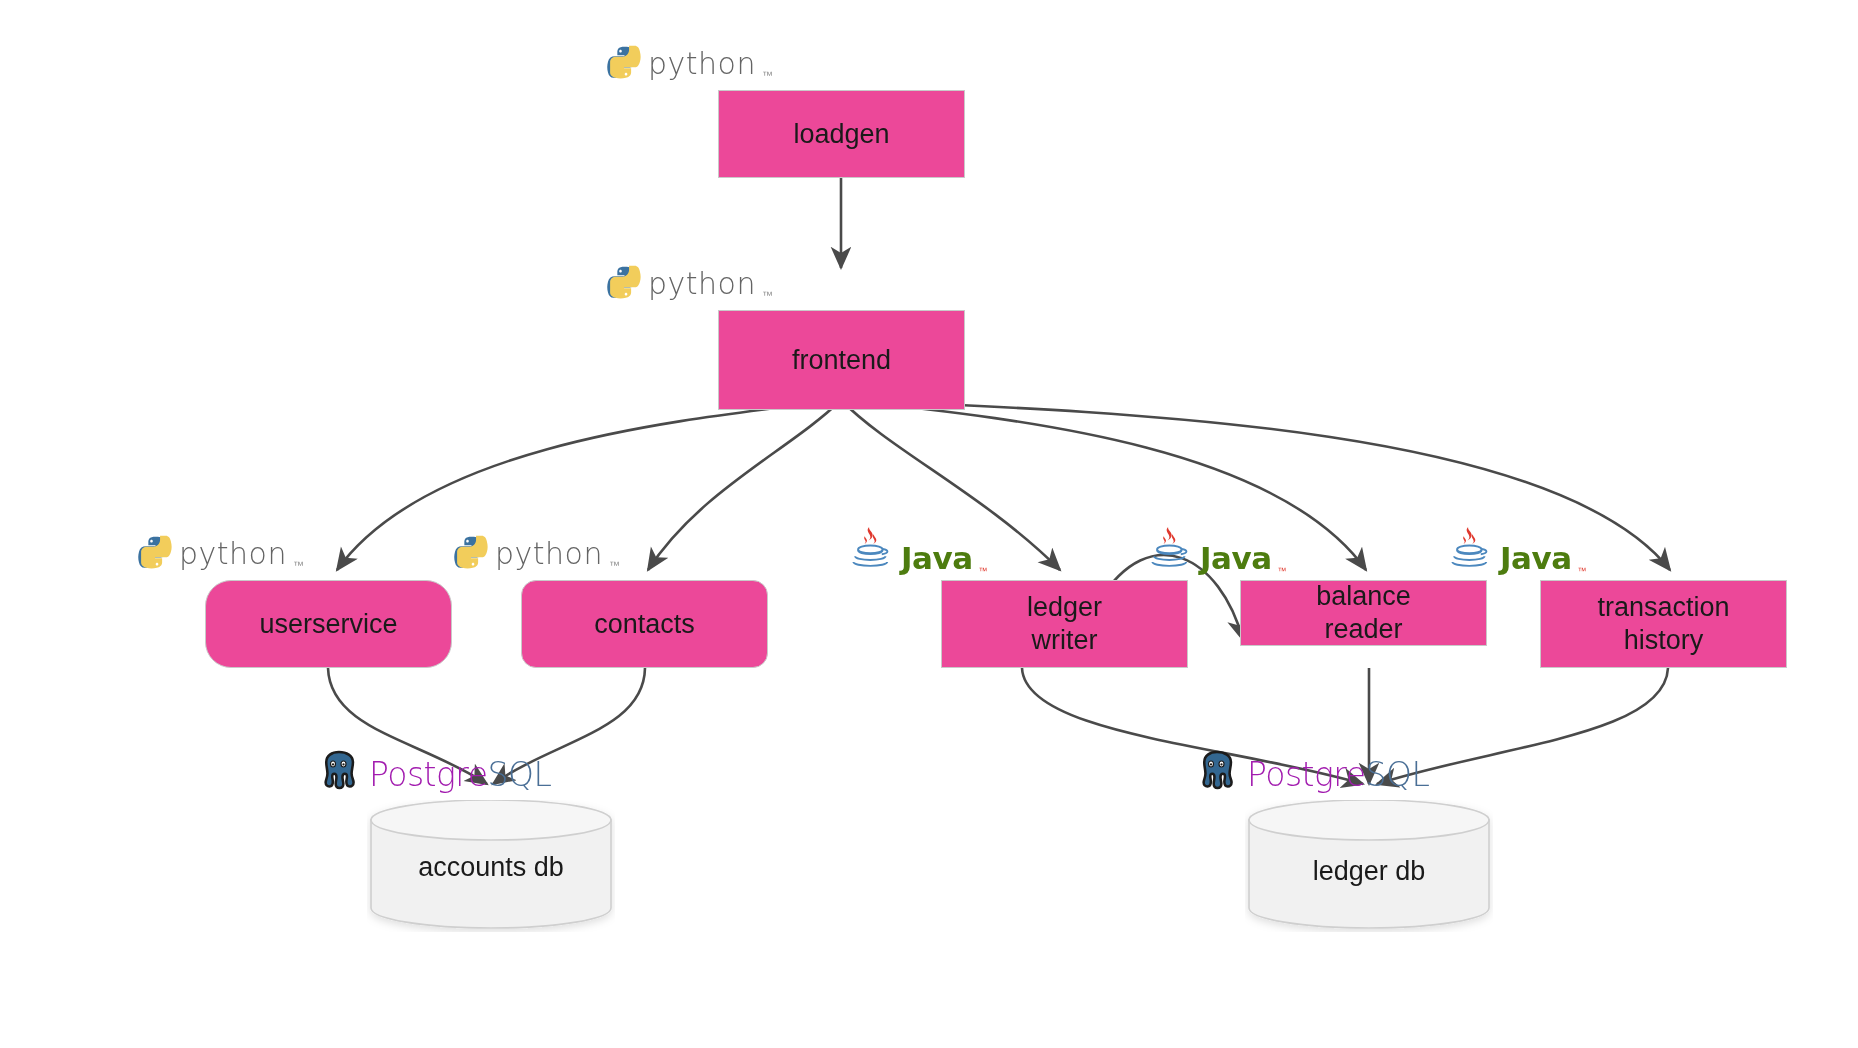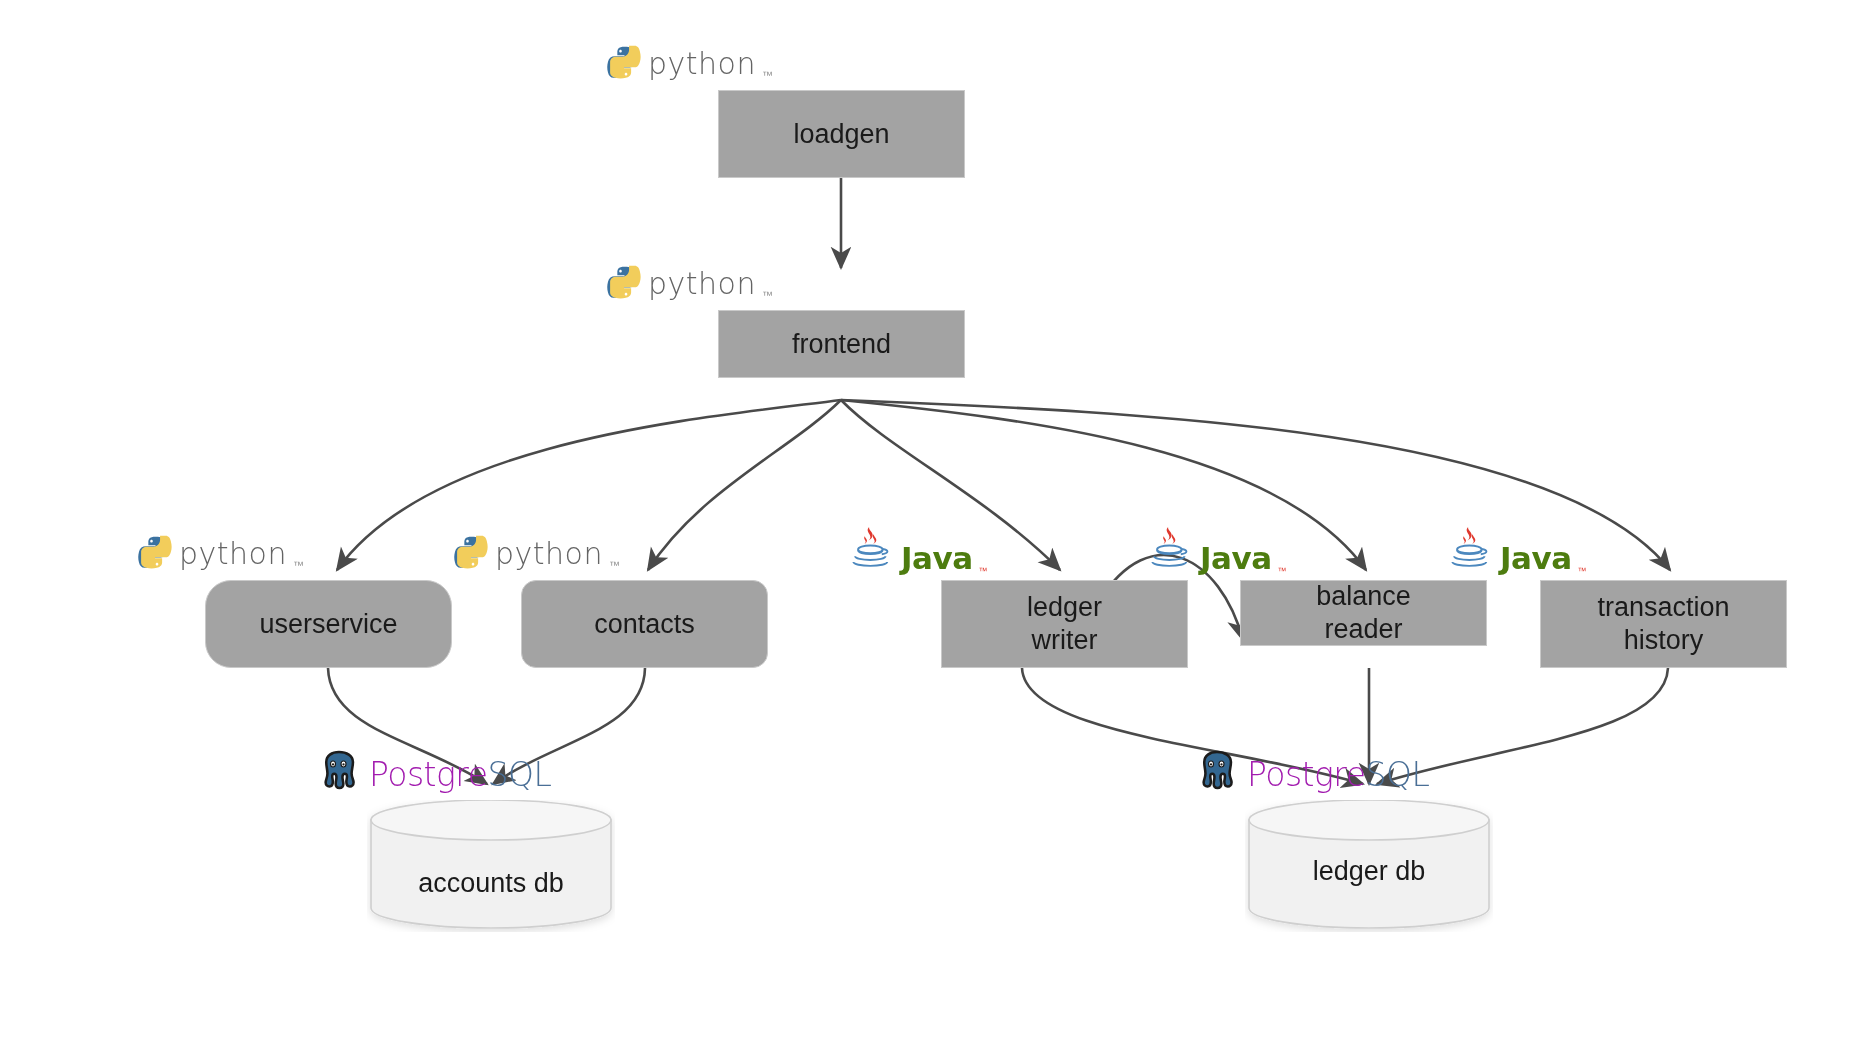--- a/index.html
+++ b/index.html
@@ -21,21 +21,21 @@
     left: 0; top: 0;
     width: 1858px;
     height: 1048px;
     pointer-events: none;
   }
   .node {
     position: absolute;
   }
   .box {
     box-sizing: border-box;
-    background: #a3a3a3;
+    background: #ec4899;
     border: 1px solid #c9c9c9;
     display: flex;
     align-items: center;
     justify-content: center;
     text-align: center;
     color: #1a1a1a;
     font-size: 27px;
     line-height: 1.22;
     font-family: "Liberation Sans", sans-serif;
     white-space: pre-line;
@@ -143,21 +143,21 @@
 
   <div class="node" style="left:718px; top:310px;">
     <div class="logo" style="left:-112px; top:-45px;">
       <svg width="36" height="36" viewBox="0 0 64 64">
         <path fill="#3b72a0" d="M31.6 4c-3.2 0-6 .3-8.2 1-6.6 1.8-7.8 5.6-7.8 12.6v6h16.3v2.3H9.4c-7 0-13.2 4.2-15.1 12.2-2.2 9.2-2.3 15 0 24.6 1.7 7.1 5.8 12.2 12.8 12.2h5.6v-8.7c0-8 6.9-15 15-15h16.2c6.7 0 12-5.5 12-12.3V17.6C55.9 11 50.3 6 43.7 4.9 39.5 4.3 35.2 4 31.6 4zM22.8 11c1.7 0 3 1.4 3 3.1 0 1.7-1.4 3.1-3 3.1-1.7 0-3-1.4-3-3.1 0-1.7 1.4-3.1 3-3.1z" transform="translate(8,0) scale(0.78)"></path>
         <path fill="#f2cd5b" d="M62.8 26.3v8.4c0 8.4-7.1 15.4-15 15.4H31.6c-6.6 0-12 5.7-12 12.3v23.1c0 6.6 5.7 10.4 12 12.3 7.6 2.2 14.8 2.6 23.9 0 6-1.7 12-5.2 12-12.3v-9.2H51.2v-2.3h24.2c7 0 9.6-4.9 12-12.2 2.5-7.6 2.4-14.8 0-24.6-1.7-7-5-12.2-12-12.2h-12.6zM55.9 86.4c1.7 0 3 1.4 3 3.1 0 1.7-1.4 3.1-3 3.1-1.7 0-3-1.4-3-3.1 0-1.7 1.3-3.1 3-3.1z" transform="translate(-8,-18) scale(0.78)"></path>
       </svg>
       <span class="logo-text py-text">python</span>
       <span class="py-tm">™</span>
     </div>
-    <div class="box" style="width:247px; height:68px;">frontend</div>
+    <div class="box" style="width:247px; height:100px;">frontend</div>
   </div>
 
   <div class="node" style="left:205px; top:580px;">
     <div class="logo" style="left:-68px; top:-45px;">
       <svg width="36" height="36" viewBox="0 0 64 64">
         <path fill="#3b72a0" d="M31.6 4c-3.2 0-6 .3-8.2 1-6.6 1.8-7.8 5.6-7.8 12.6v6h16.3v2.3H9.4c-7 0-13.2 4.2-15.1 12.2-2.2 9.2-2.3 15 0 24.6 1.7 7.1 5.8 12.2 12.8 12.2h5.6v-8.7c0-8 6.9-15 15-15h16.2c6.7 0 12-5.5 12-12.3V17.6C55.9 11 50.3 6 43.7 4.9 39.5 4.3 35.2 4 31.6 4zM22.8 11c1.7 0 3 1.4 3 3.1 0 1.7-1.4 3.1-3 3.1-1.7 0-3-1.4-3-3.1 0-1.7 1.4-3.1 3-3.1z" transform="translate(8,0) scale(0.78)"></path>
         <path fill="#f2cd5b" d="M62.8 26.3v8.4c0 8.4-7.1 15.4-15 15.4H31.6c-6.6 0-12 5.7-12 12.3v23.1c0 6.6 5.7 10.4 12 12.3 7.6 2.2 14.8 2.6 23.9 0 6-1.7 12-5.2 12-12.3v-9.2H51.2v-2.3h24.2c7 0 9.6-4.9 12-12.2 2.5-7.6 2.4-14.8 0-24.6-1.7-7-5-12.2-12-12.2h-12.6zM55.9 86.4c1.7 0 3 1.4 3 3.1 0 1.7-1.4 3.1-3 3.1-1.7 0-3-1.4-3-3.1 0-1.7 1.3-3.1 3-3.1z" transform="translate(-8,-18) scale(0.78)"></path>
       </svg>
       <span class="logo-text py-text">python</span>
       <span class="py-tm">™</span>
@@ -262,21 +262,21 @@
         </g>
       </svg>
       <span class="logo-text pg-text"><span class="pg-a">Postgre</span><span class="pg-b">SQL</span></span>
     </div>
     <svg width="248" height="132" viewBox="0 0 248 132" style="position:absolute; left:0; top:0;">
       <g filter="url(#softshadow)">
         <path d="M4,20 L4,108 A120,20 0 0 0 244,108 L244,20 Z" fill="#f1f1f1" stroke="#cfcfcf" stroke-width="1.6"></path>
         <ellipse cx="124" cy="20" rx="120" ry="20" fill="#f6f6f6" stroke="#cfcfcf" stroke-width="1.6"></ellipse>
       </g>
     </svg>
-    <div class="db-label" style="top:68px;">accounts db</div>
+    <div class="db-label" style="top:52px;">accounts db</div>
   </div>
 
   <div class="db-wrap" style="left:1245px; top:800px; width:248px; height:122px;">
     <div class="logo" style="left:-52px; top:-54px;">
       <svg width="48" height="48" viewBox="0 0 64 64">
         <g stroke="#1c1c1c" stroke-width="3.4" stroke-linejoin="round" fill="#336791">
           <path d="M32 8c-9.5 0-17 4.8-17 13.5 0 6 1.6 10 1.6 15.2 0 5.4-2.4 8.4-2.4 12.1 0 3 2.2 5.2 5 5.2 3.4 0 4.6-2.6 4.6-6.2 0-2.8-.8-5-0.8-7.4 0-2 1-3.4 2.6-3.4 2 0 3 1.8 3 4.4 0 3.4-1 6-1 9 0 3.4 2 5.6 5 5.6s5.2-2.2 5.2-5.6c0-3-1.2-5.6-1.2-9 0-2.6 1.2-4.4 3.2-4.4 1.8 0 2.8 1.4 2.8 3.6 0 2.4-.8 4.4-.8 7.2 0 3.6 1.4 6.2 4.6 6.2 2.8 0 5-2.2 5-5.4 0-3.8-2.6-6.6-2.6-12 0-5.2 1.8-9.2 1.8-15.2C50.6 12.8 42 8 32 8z"></path>
         </g>
         <g fill="#ffffff" stroke="#1c1c1c" stroke-width="1.6">
           <ellipse cx="24" cy="24" rx="3.3" ry="4"></ellipse>

